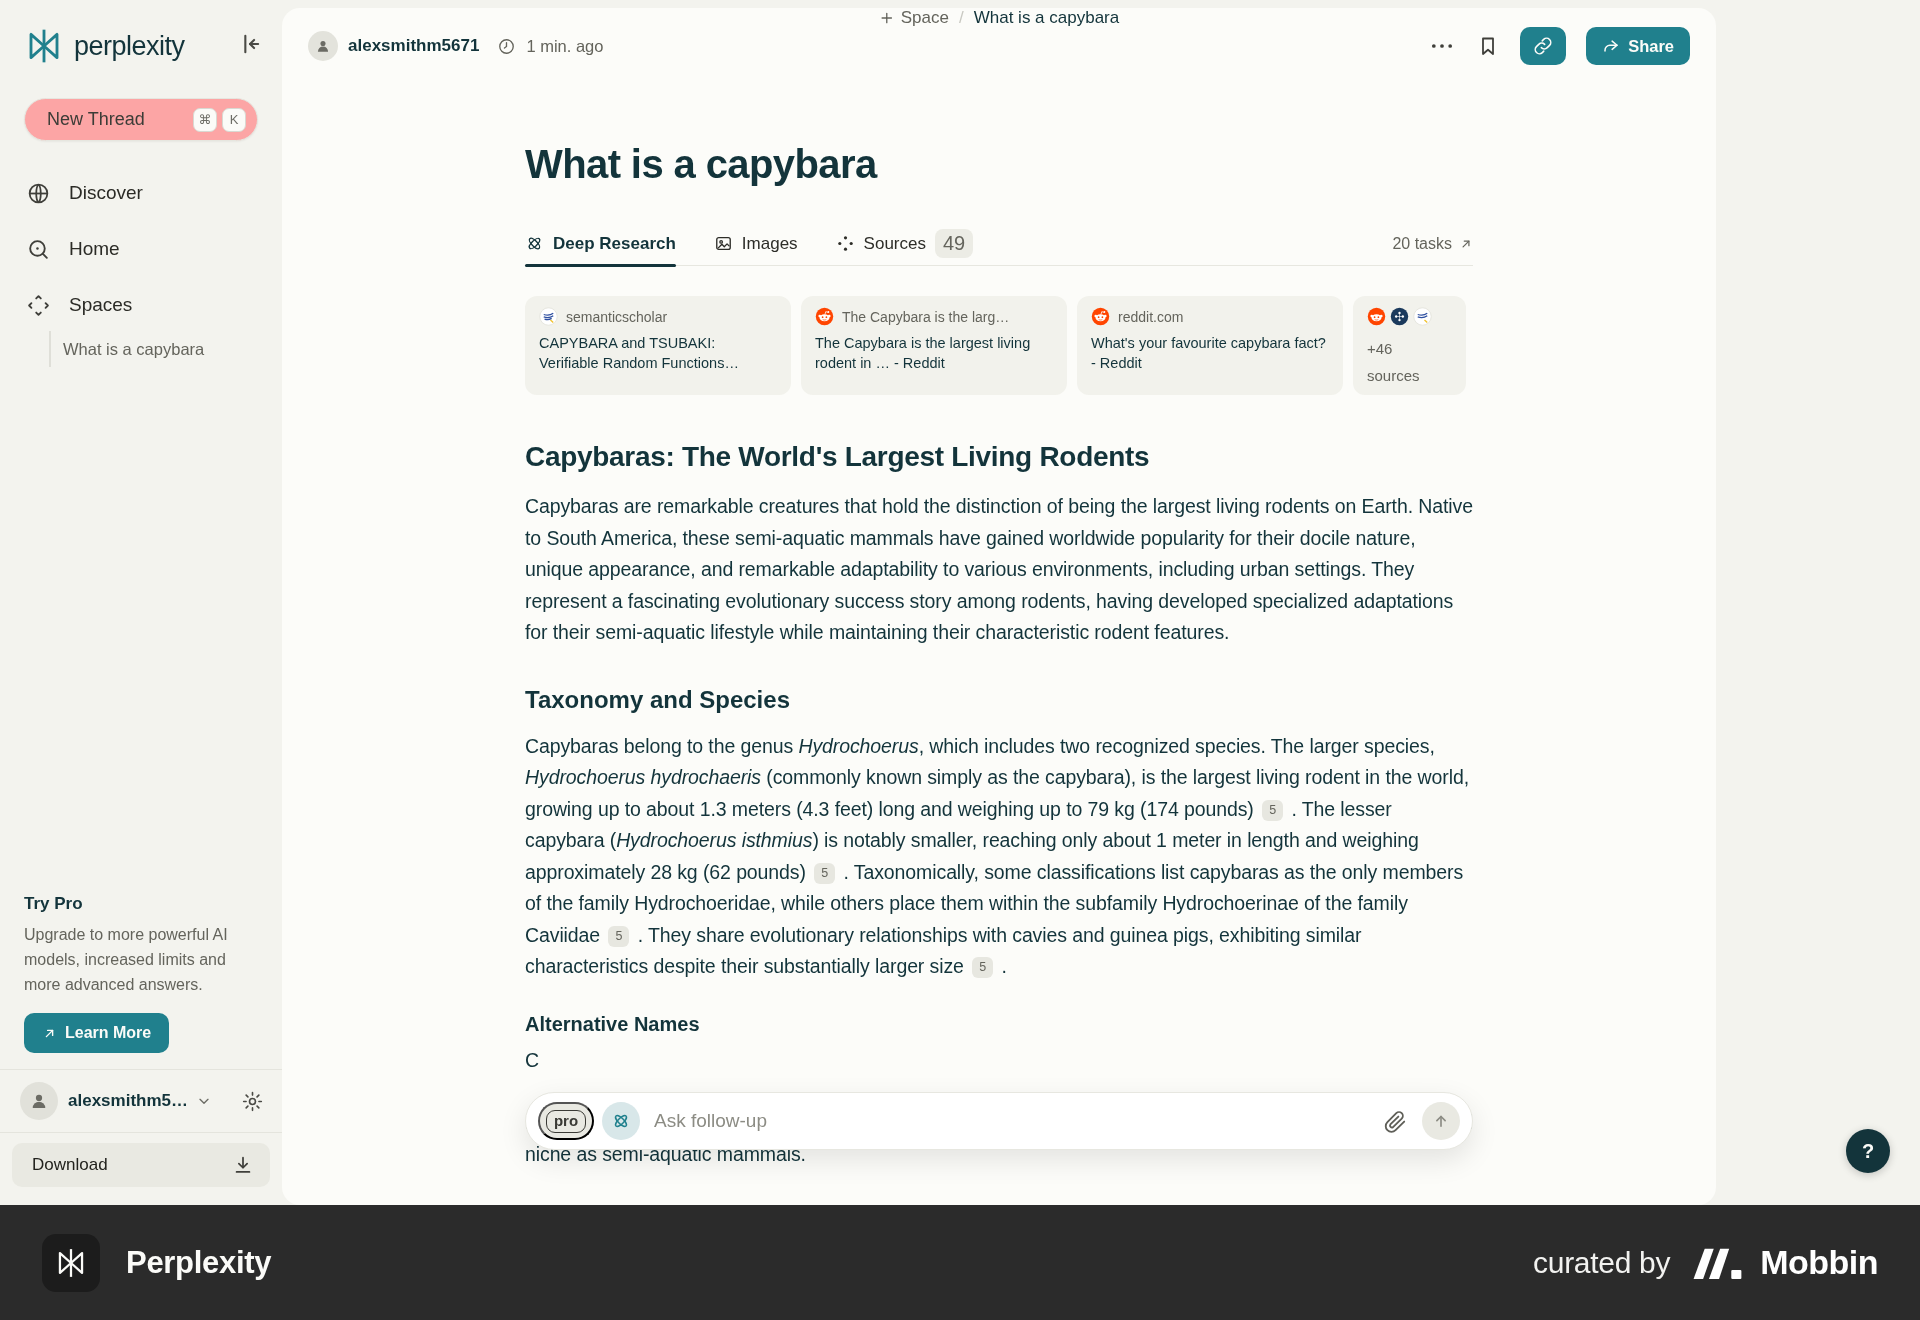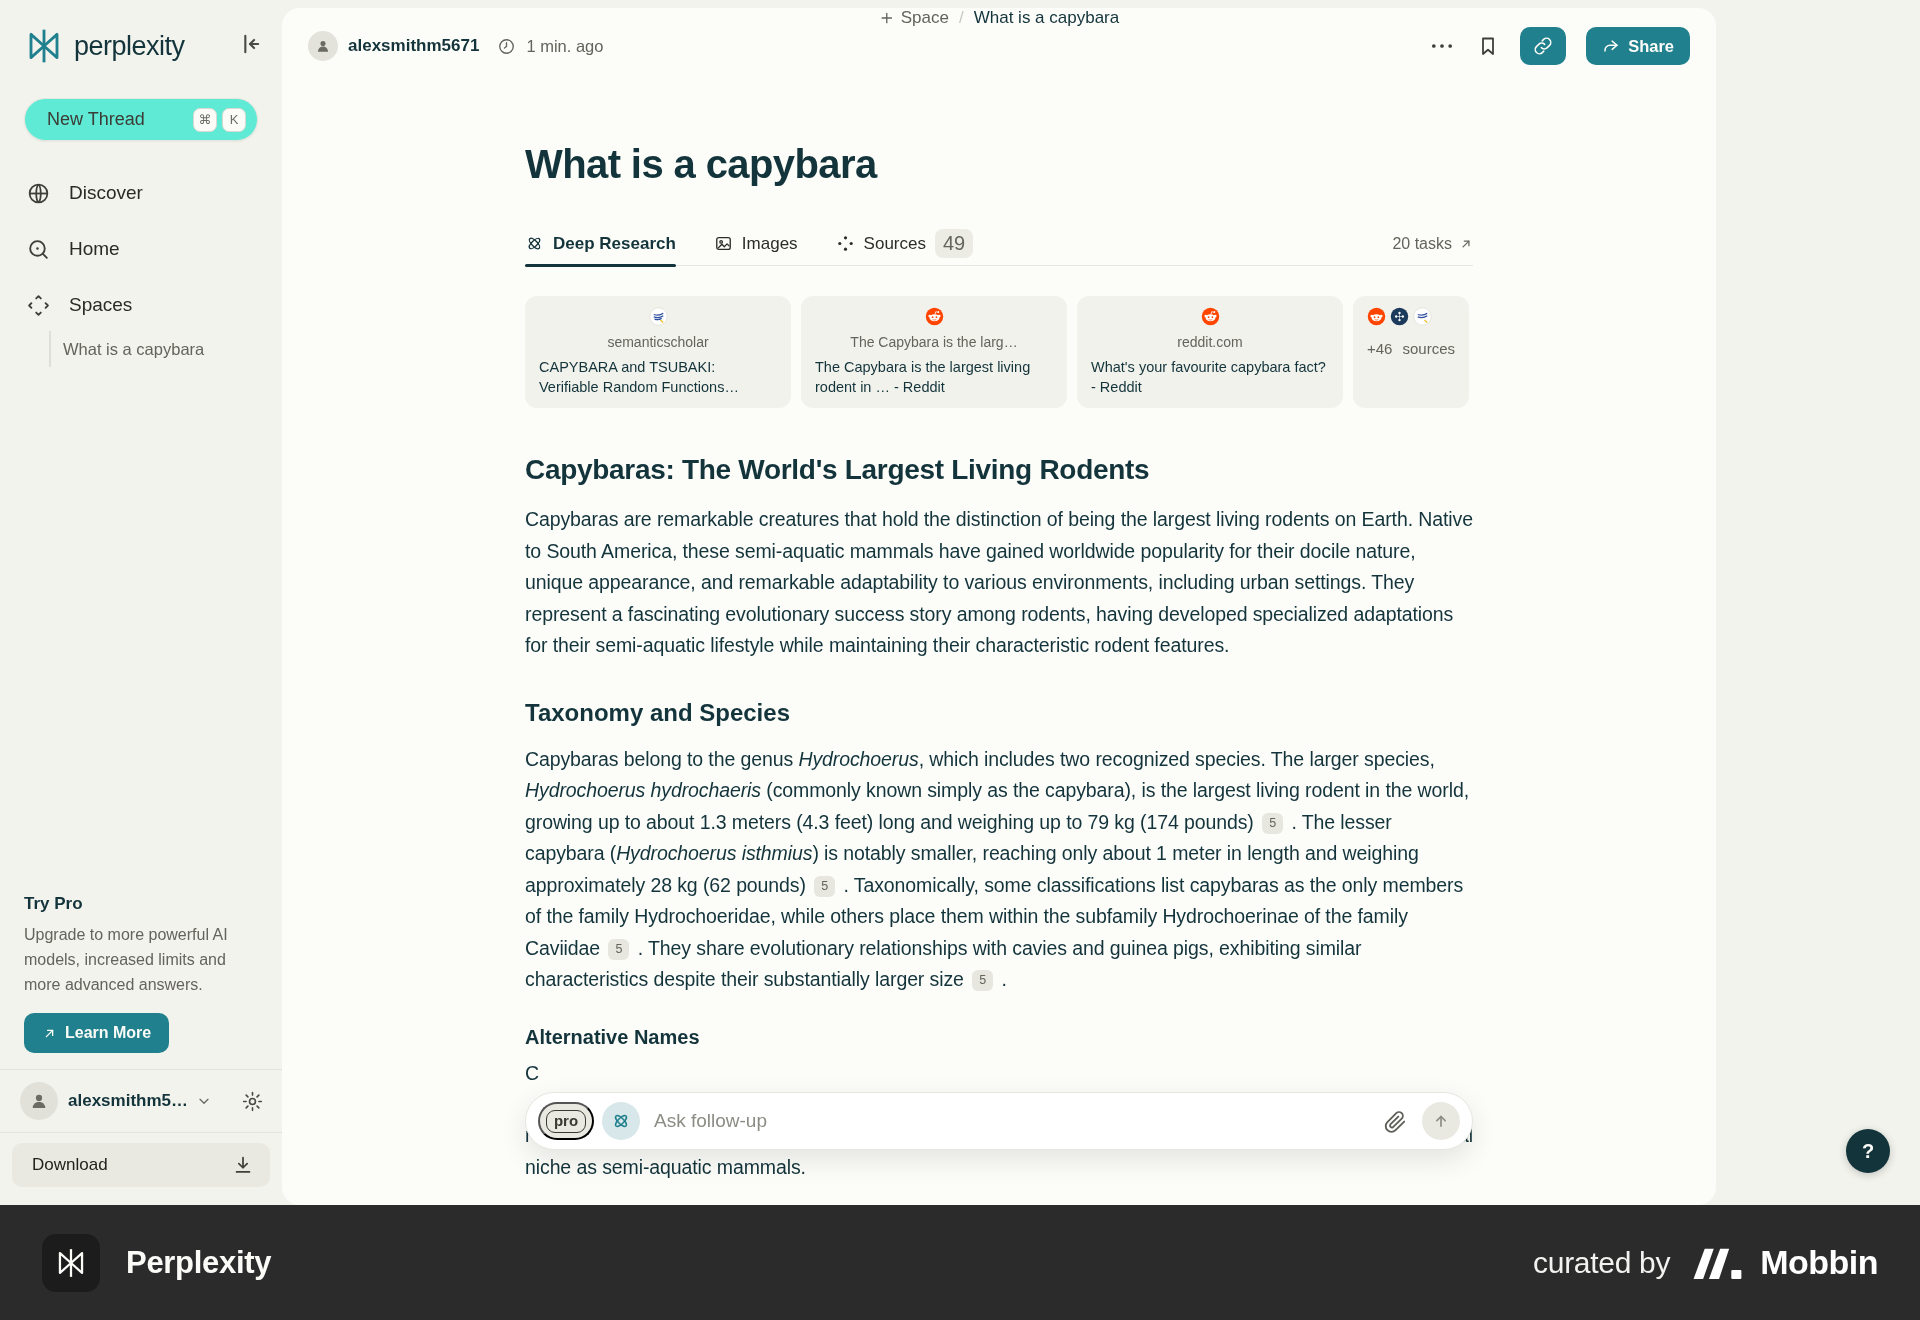--- a/index.html
+++ b/index.html
@@ -6,21 +6,21 @@
   html,body { width:1920px; height:1320px; overflow:hidden; }
   body { font-family:"Liberation Sans", sans-serif; background:#f3f3ee; }
   .stage { position:relative; width:1716px; height:1320px; background:#f3f3ee; }
 
   
   .sidebar { position:absolute; left:0; top:0; width:282px; height:1205px; background:#f3f3ee; display:flex; flex-direction:column; }
   .collapse-btn { position:absolute; top:30px; right:18px; width:28px; height:28px; background:none; border:none; color:#4a4a45; cursor:pointer; }
   .logo-row { display:flex; align-items:center; gap:10px; padding:26px 0 0 24px; }
   .logo-mark { width:40px; height:40px; color:#20808d; }
   .wordmark { font-size:27px; font-weight:500; color:#13343b; letter-spacing:-0.5px; }
-  .new-thread { display:flex; align-items:center; margin:32px 24px 0 24px; height:43px; background:#5eead4; border:1px solid #e6e6df; border-radius:22px; box-shadow:0 1px 2px rgba(0,0,0,0.05); cursor:pointer; }
+  .new-thread { display:flex; align-items:center; margin:32px 24px 0 24px; height:43px; background:#fca5a5; border:1px solid #e6e6df; border-radius:22px; box-shadow:0 1px 2px rgba(0,0,0,0.05); cursor:pointer; }
   .new-thread .nt-label { font-size:18px; color:#3c3c37; padding-left:22px; font-family:inherit; }
   .nt-keys { margin-left:auto; display:flex; gap:5px; padding-right:11px; }
   .kbd { width:24px; height:24px; border:1px solid #d9d9d2; border-radius:7px; font-size:13px; color:#6d6d66; display:flex; align-items:center; justify-content:center; background:#fbfbf8; }
   .nav { margin-top:30px; display:flex; flex-direction:column; gap:12px; }
   .nav-item { display:flex; align-items:center; gap:18px; height:44px; padding-left:26px; cursor:pointer; color:#2b2b26; }
   .nav-item .nicon { width:25px; height:25px; color:#3f3f3a; flex:0 0 auto; }
   .nav-item .nlabel { font-size:19px; font-weight:500; }
   .lib-sub { margin:4px 0 0 49px; border-left:2px solid #dfdfd8; padding:6px 0 6px 12px; }
   .lib-sub-item { font-size:16.5px; color:#64645c; cursor:pointer; line-height:24px; }
   .side-spacer { flex:1; }
@@ -71,26 +71,26 @@
   .tab.active { color:#13343b; font-weight:700; }
   .tab.active::after { content:""; position:absolute; left:0; right:0; bottom:-1px; height:3px; background:#13343b; border-radius:2px; }
   .tab-badge { background:#ecece5; color:#64645c; font-size:20px; font-weight:400; border-radius:8px; padding:3px 8px; }
   .tasks-link { margin-left:auto; display:flex; align-items:center; gap:7px; color:#64645c; font-size:16px; cursor:pointer; }
   .tasks-link svg { width:14px; height:14px; }
 
   .cards-row { margin-top:30px; display:flex; gap:10px; }
   .src-card { background:#f2f2ec; border-radius:12px; padding:11px 14px; cursor:pointer; }
   .src-card.wide { flex:0 0 266px; }
   .src-card.more { flex:0 0 113px; }
-  .card-head { display:flex; align-items:center; gap:8px;flex-direction:column; }
+  .card-head { display:flex; align-items:center; gap:8px; }
   .favicon { width:19px; height:19px; flex:0 0 auto; }
   .card-site { font-size:14px; color:#64645c; white-space:nowrap; overflow:hidden; text-overflow:ellipsis; }
   .card-title { margin-top:7px; font-size:14.5px; line-height:20px; font-weight:500; color:#13343b; display:-webkit-box; -webkit-line-clamp:2; -webkit-box-orient:vertical; overflow:hidden; }
   .more-icons { display:flex; gap:4px; }
-  .more-line { margin-top:14px; font-size:15px; color:#64645c; display:flex; gap:10px; }
+  .more-line { margin-top:14px; font-size:15px; color:#64645c; display:flex; gap:10px;flex-direction:column; }
 
   .article h2 { margin-top:44px; font-size:28px; line-height:36px; font-weight:700; color:#13343b; letter-spacing:-0.3px; }
   .article h3 { margin-top:36px; font-size:24px; line-height:30px; font-weight:700; color:#13343b; }
   .article h4 { margin-top:28px; font-size:20px; line-height:26px; font-weight:700; color:#13343b; }
   .article p { margin-top:16px; font-size:19.5px; line-height:31.5px; color:#13343b; letter-spacing:-0.1px; }
   .article em { font-style:italic; }
   .cite { display:inline-block; min-width:21px; height:21px; padding:0 6px; margin:0 3px; background:#e7e7e0; border-radius:6px; color:#64645c; font-size:12.5px; line-height:21px; text-align:center; vertical-align:2px; cursor:pointer; }
   .p3-start { margin-top:8px !important; }
   .p3-frag { margin-top:31px !important; }
 

